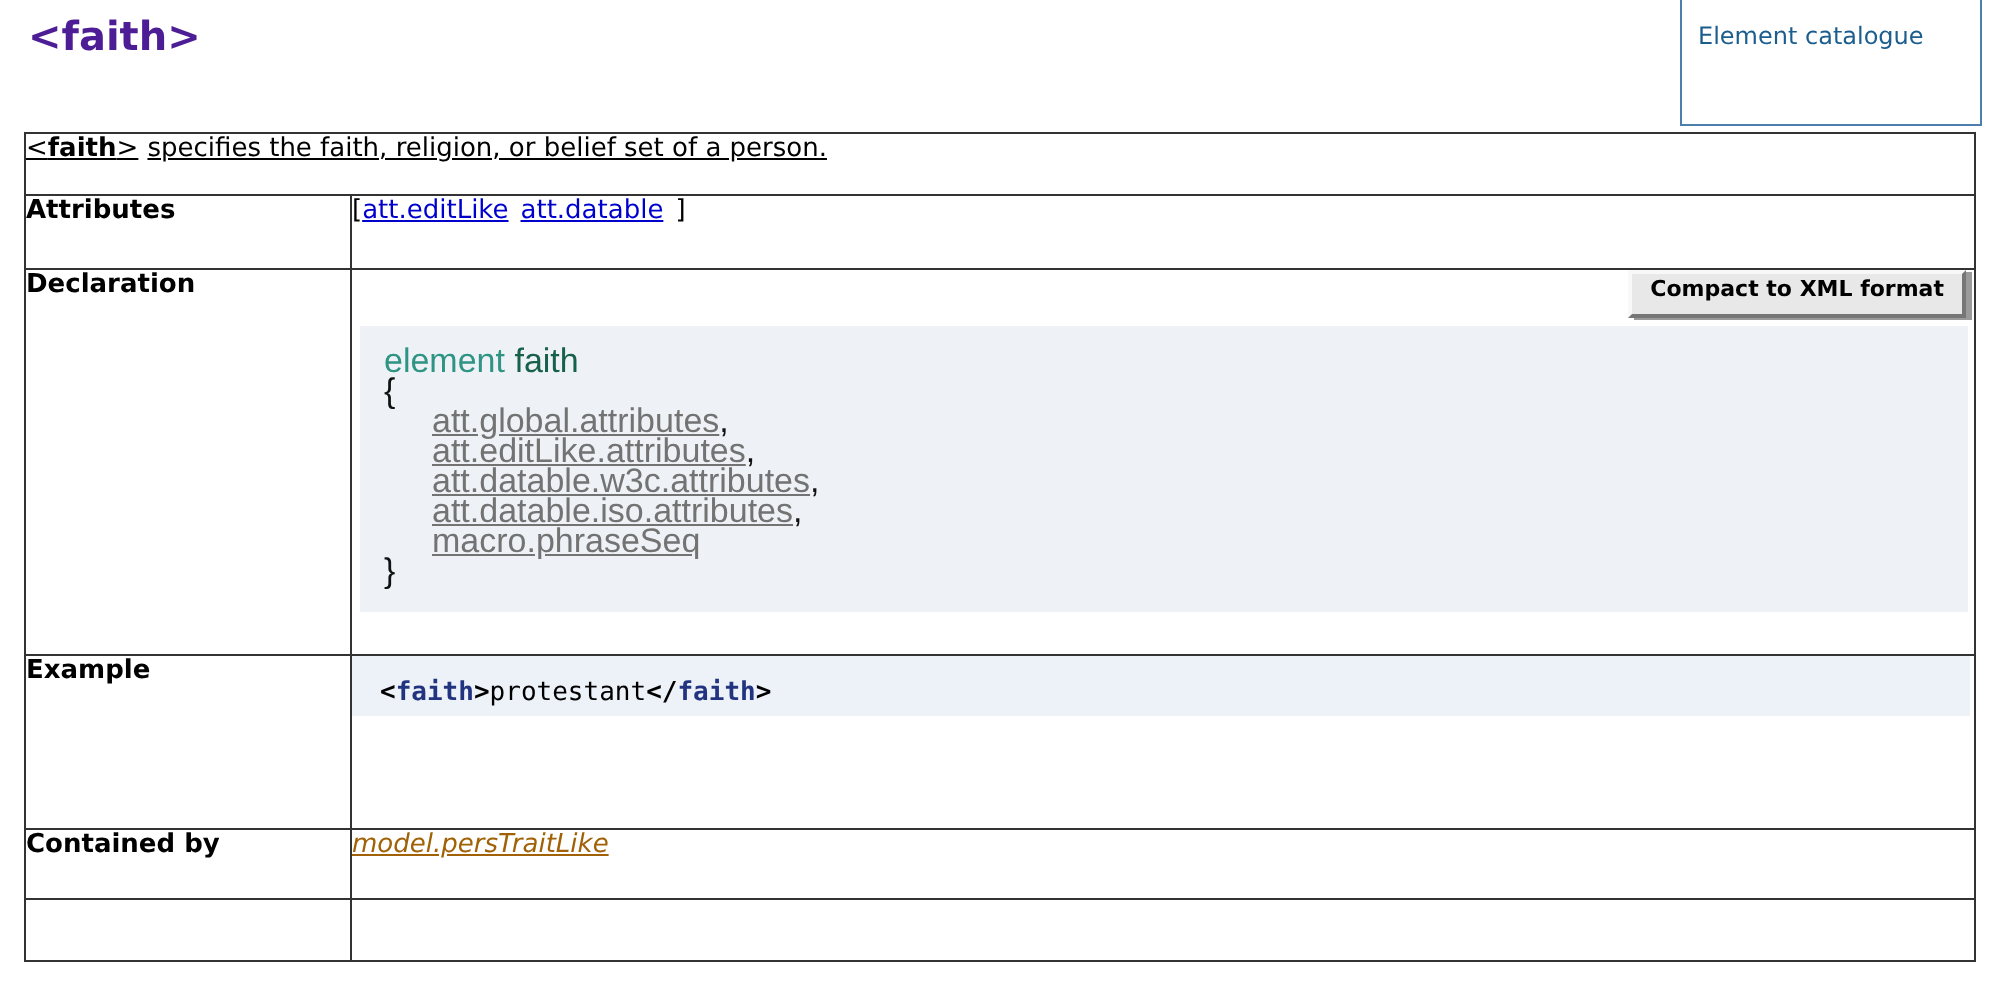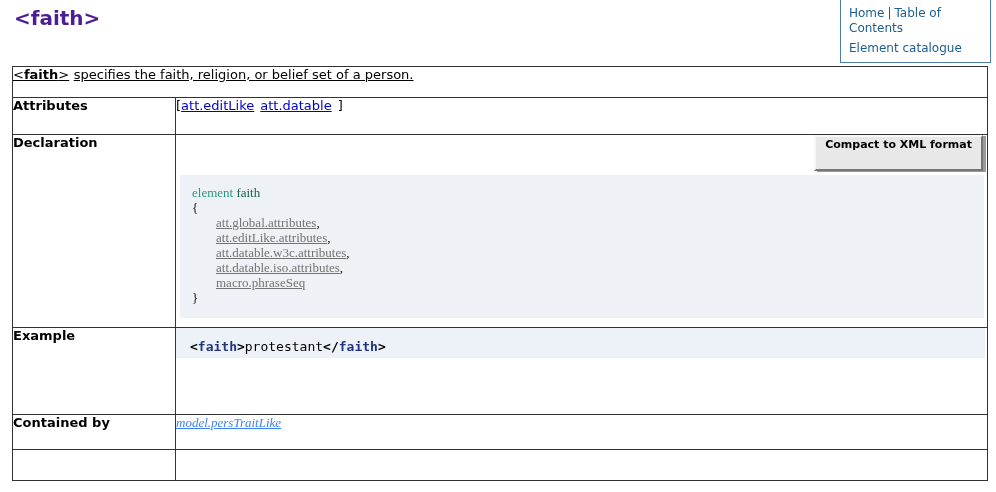--- a/index.html
+++ b/index.html
@@ -48,53 +48,50 @@
   .bracket-close{margin-left:6px;}
   
   .decl-cell{vertical-align:top;padding:12px 5px 8px 6px;}
   .button-row{text-align:right;padding-right:4px;}
   button.compact-btn{
     font-family:"DejaVu Sans","Liberation Sans",sans-serif;
     font-size:11px;font-weight:bold;color:#000;
     background:#e8e8e8;
     border-top:2px solid #f8f8f8;border-left:2px solid #f8f8f8;
     border-right:2px solid #767676;border-bottom:2px solid #767676;
-    padding:1px 9px 18px;box-shadow:3px 1px 0 #9a9a9a;cursor:pointer;
+    padding:1px 9px 6px;box-shadow:3px 1px 0 #9a9a9a;cursor:pointer;
   }
   .codeblock{
     margin:4px 3px 0 4px;background:#eef2f6;
     padding:10px 12px 13px;
-    font-family:Liberation Serif, serif;
-    font-size:13px;line-height:15px;color:#111;
+    font-family:Liberation Sans, sans-serif;
+    font-size:17px;line-height:15px;color:#111;
   }
   .kw{color:#2f9484;}
   .elname{color:#17604a;}
   .code-member{padding-left:24px;}
   .codelnk{color:#737373;text-decoration:underline;cursor:pointer;margin-top:48px;}
   
   .ex-cell{vertical-align:top;padding:24px 5px 0 6px;}
   .exampleblock{
     background:#edf2f8;padding:11px 14px 4px;margin-right:2px;
     font-family:"DejaVu Sans Mono","Liberation Mono",monospace;
     font-size:13px;line-height:15px;
   }
   .tagpunct{font-weight:bold;color:#000;}
   .tagname{font-weight:bold;color:#223380;}
   
-  .contained-lnk{font-style:italic;color:#3b82f6;text-decoration:underline;cursor:pointer;font-family:Liberation Serif, serif;}
+  .contained-lnk{font-style:italic;color:#a16207;text-decoration:underline;cursor:pointer;}
 </style>
 </head>
 <body>
 
 <div class="page-title">&lt;faith&gt;</div>
 
 <div class="navbox">
-  <div>
-    <a class="navlink">Home</a><span class="nav-sep">|</span><a class="navlink">Table of Contents</a>
-  </div>
   <div class="nav-line2">
     <a class="navlink">Element catalogue</a>
   </div>
 </div>
 
 <table class="reftable">
   <colgroup>
       <col class="c-label">
       <col>
     </colgroup>

